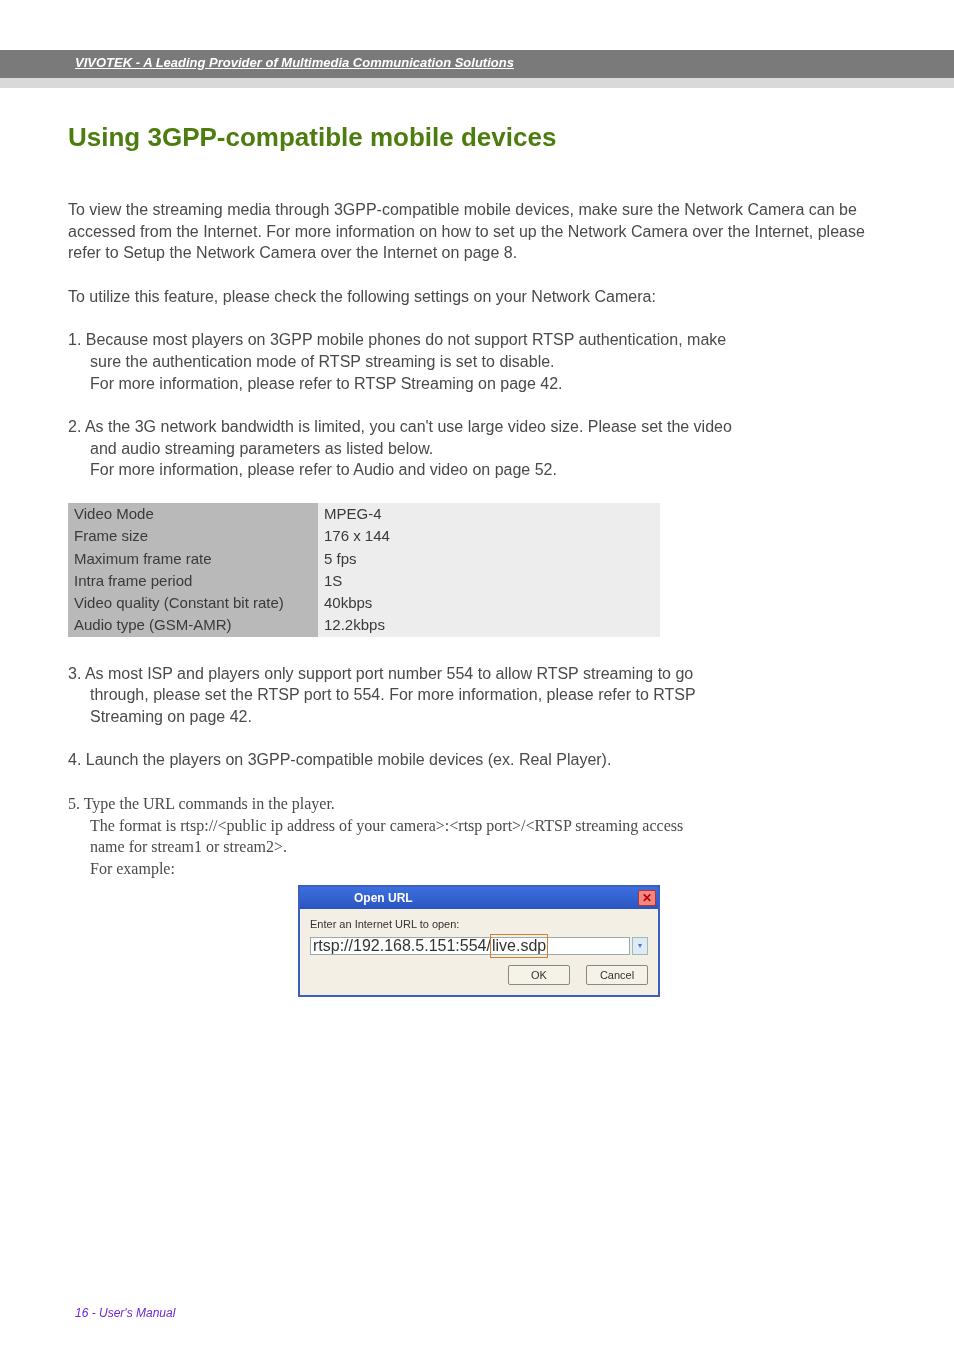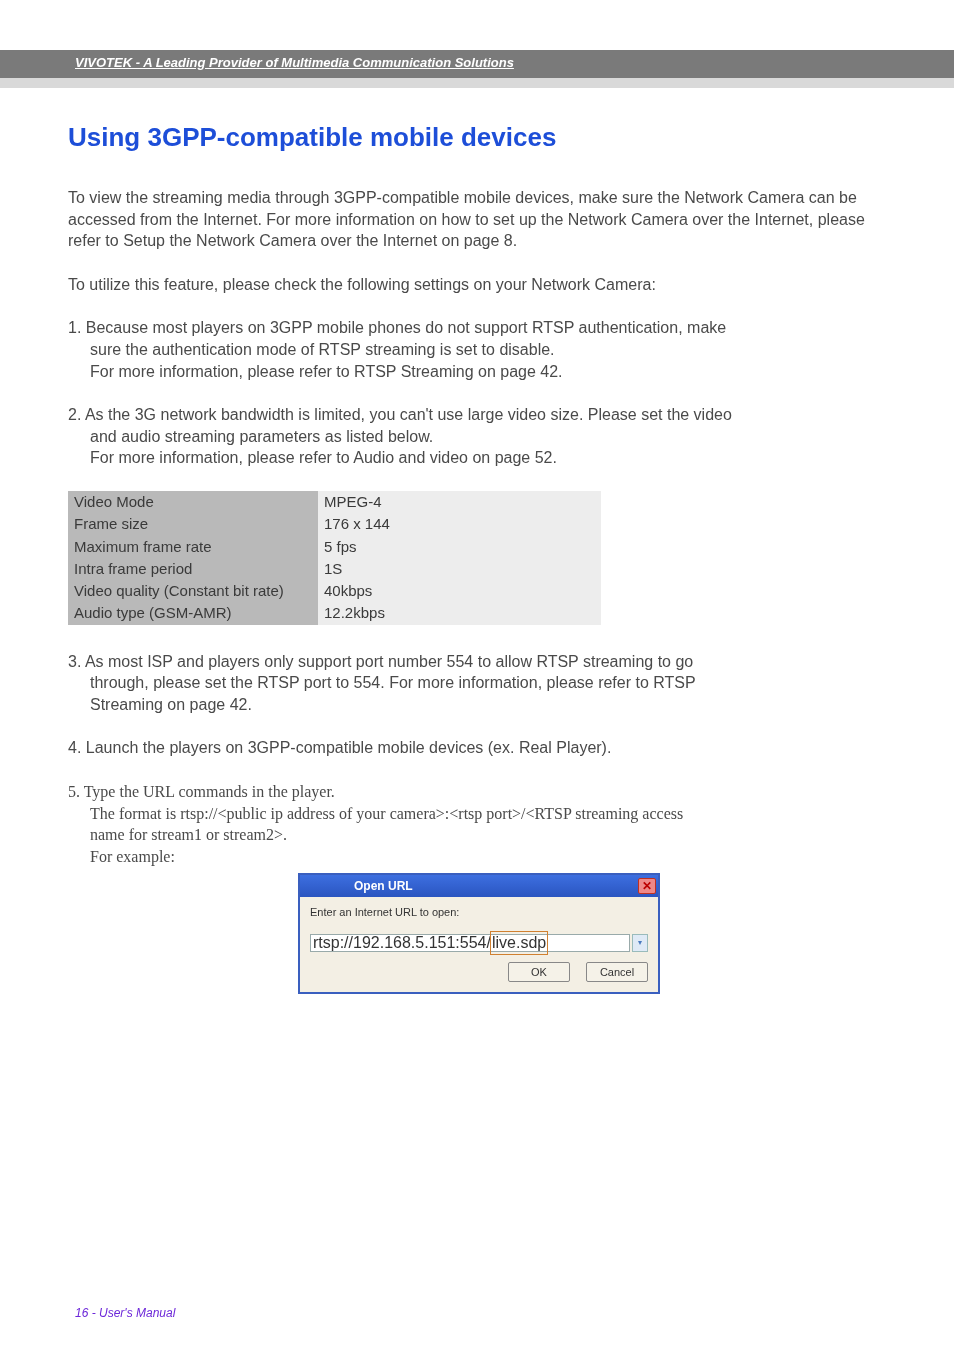--- a/index.html
+++ b/index.html
@@ -2,36 +2,36 @@
 <html><head>
 <meta charset="utf-8">
 <style>
   * { box-sizing: border-box; margin: 0; padding: 0; }
   html, body { width: 954px; height: 1350px; background: #fff; font-family: Arial, Helvetica, sans-serif; }
   .page { width: 954px; height: 1350px; position: relative; background: #fff; }
   .header-band { position: absolute; top: 50px; left: 0; width: 954px; height: 28px; background: #7a7a7a; }
   .header-band-light { position: absolute; top: 78px; left: 0; width: 954px; height: 10px; background: #d9d9d9; }
   .header-text { position: absolute; top: 55px; left: 75px; color: #fff; font-style: italic; font-weight: bold; font-size: 13px; text-decoration: underline; }
   .content { position: absolute; top: 120px; left: 68px; width: 820px; color: #4a4a4a; font-size: 16px; line-height: 1.35; }
-  h2.section-title { font-size: 26px; font-weight: bold; color: #1d4ed8; margin-bottom: 32px; }
+  h2.section-title { font-size: 26px; font-weight: bold; color: #4d7c0f; margin-bottom: 44px; }
   p.para { margin-bottom: 22px; }
   .num-item { margin-bottom: 22px; }
   .num-item .first-line { }
   .num-item .indent { padding-left: 22px; }
-  table.settings { border-collapse: collapse; width: 533px; margin-top: 4px; margin-bottom: 26px; border-radius: 15px; }
+  table.settings { border-collapse: collapse; width: 592px; margin-top: 4px; margin-bottom: 26px; border-radius: 15px; }
   table.settings td { padding: 1px 6px; font-size: 15px; color: #3a3a3a; }
   table.settings td.label { width: 250px; background: #b9b9b9; }
   table.settings td.value { background: #ededed; }
   .dialog-wrap { margin-left: 230px; margin-top: 2px; }
   .dialog { width: 362px; border: 2px solid #3a5fbf; background: #f3efe4; font-family: Tahoma, Arial, sans-serif; }
   .dialog-title { background: linear-gradient(#3d6fe0, #2a55c0); height: 22px; display: flex; align-items: center; justify-content: space-between; padding: 0 2px 0 6px; }
   .dialog-title-text { color: #fff; font-size: 12px; font-weight: bold; margin-left: 48px; }
   .close-btn { width: 18px; height: 16px; background: #e88; border: 1px solid #c03020; display: flex; align-items: center; justify-content: center; color: #b00; font-size: 12px; font-weight: bold; line-height: 1; border-radius: 2px; }
   .dialog-body { padding: 8px 10px 10px 10px; }
-  .dialog-label { font-size: 11px; color: #333; margin-bottom: 14px; }
+  .dialog-label { font-size: 11px; color: #333; margin-bottom: 5px; }
   .url-row { display: flex; gap: 2px; margin-bottom: 10px; }
   .url-input { flex: 1; height: 18px; border: 1px solid #9aa; background: #fff; font-size: 16px; padding: 1px 2px; display: flex; align-items: center; color: #333; }
   .url-input .hl { border: 1px solid #d08030; padding: 0 1px; margin-left: -1px; }
   .dd-btn { width: 16px; height: 18px; border: 1px solid #9bb; background: #dfeaf6; display: flex; align-items: center; justify-content: center; font-size: 8px; color: #4a7abf; }
   .dialog-buttons { display: flex; justify-content: flex-end; gap: 16px; }
   .dlg-btn { width: 62px; height: 20px; border: 1px solid #888; background: #f5f2e8; font-size: 11px; display: flex; align-items: center; justify-content: center; border-radius: 2px; color: #333; }
   .footer { position: absolute; bottom: 30px; left: 75px; color: #6d28d9; font-style: italic; font-size: 12px; }
 </style>
 </head>
 <body>

